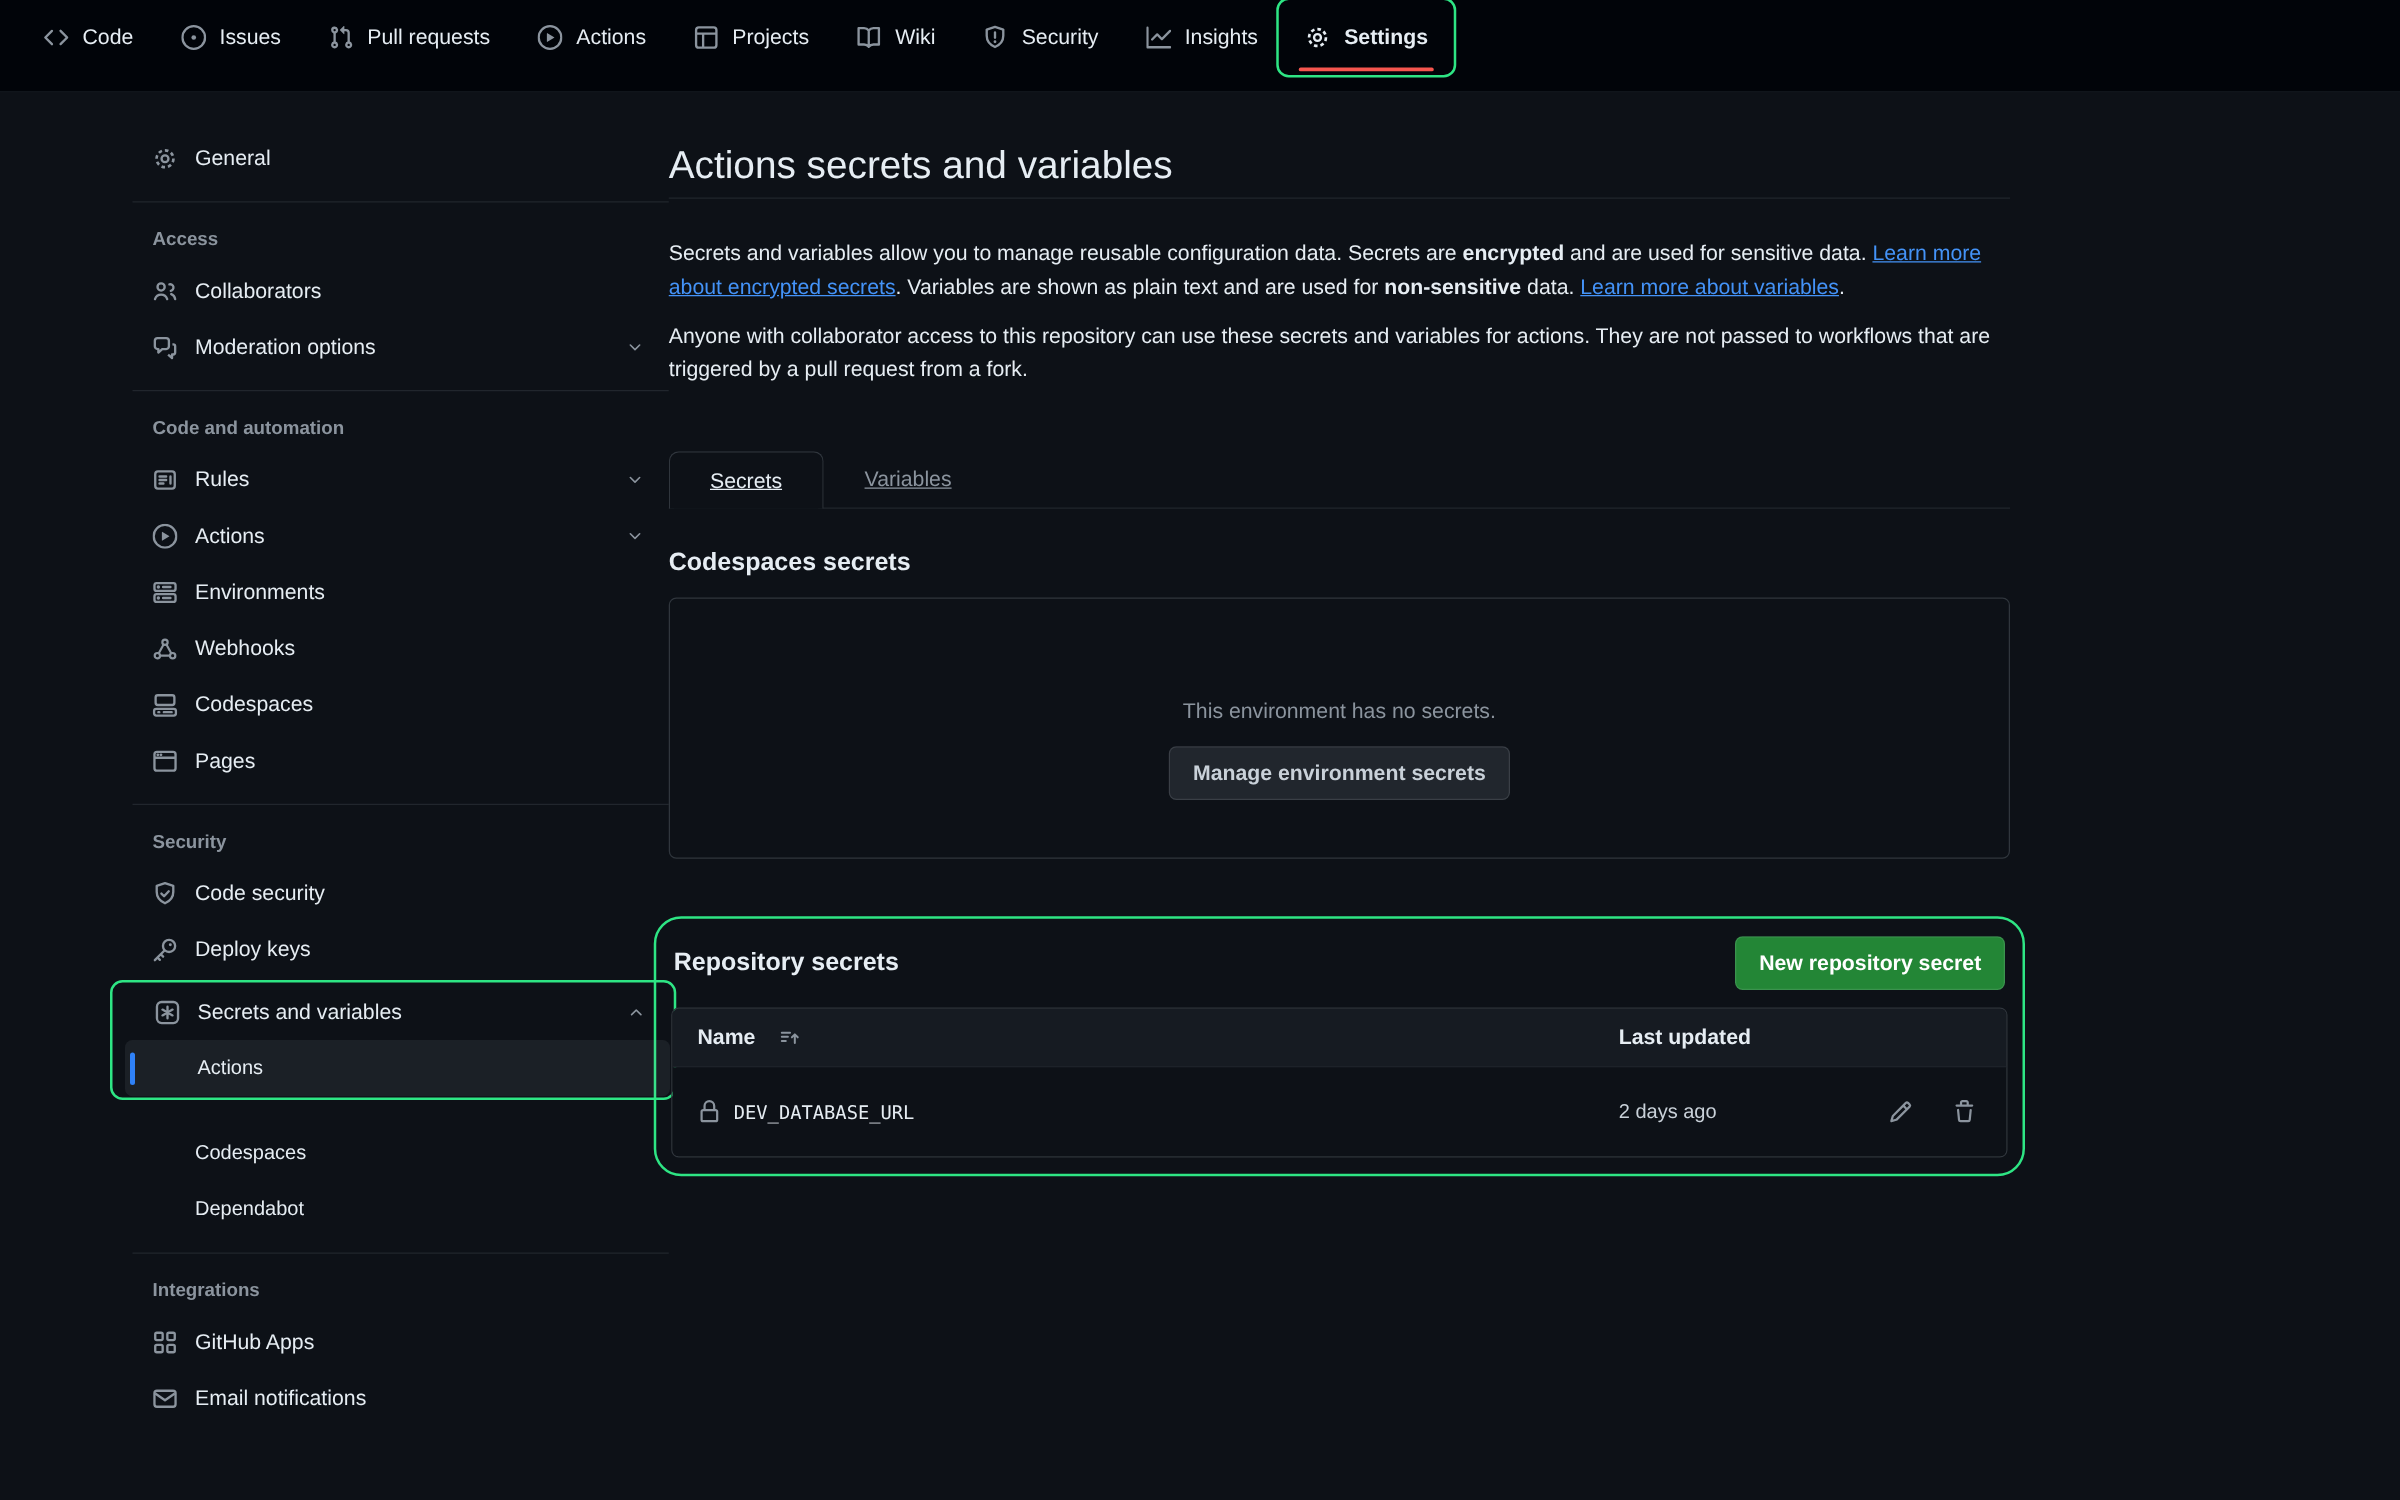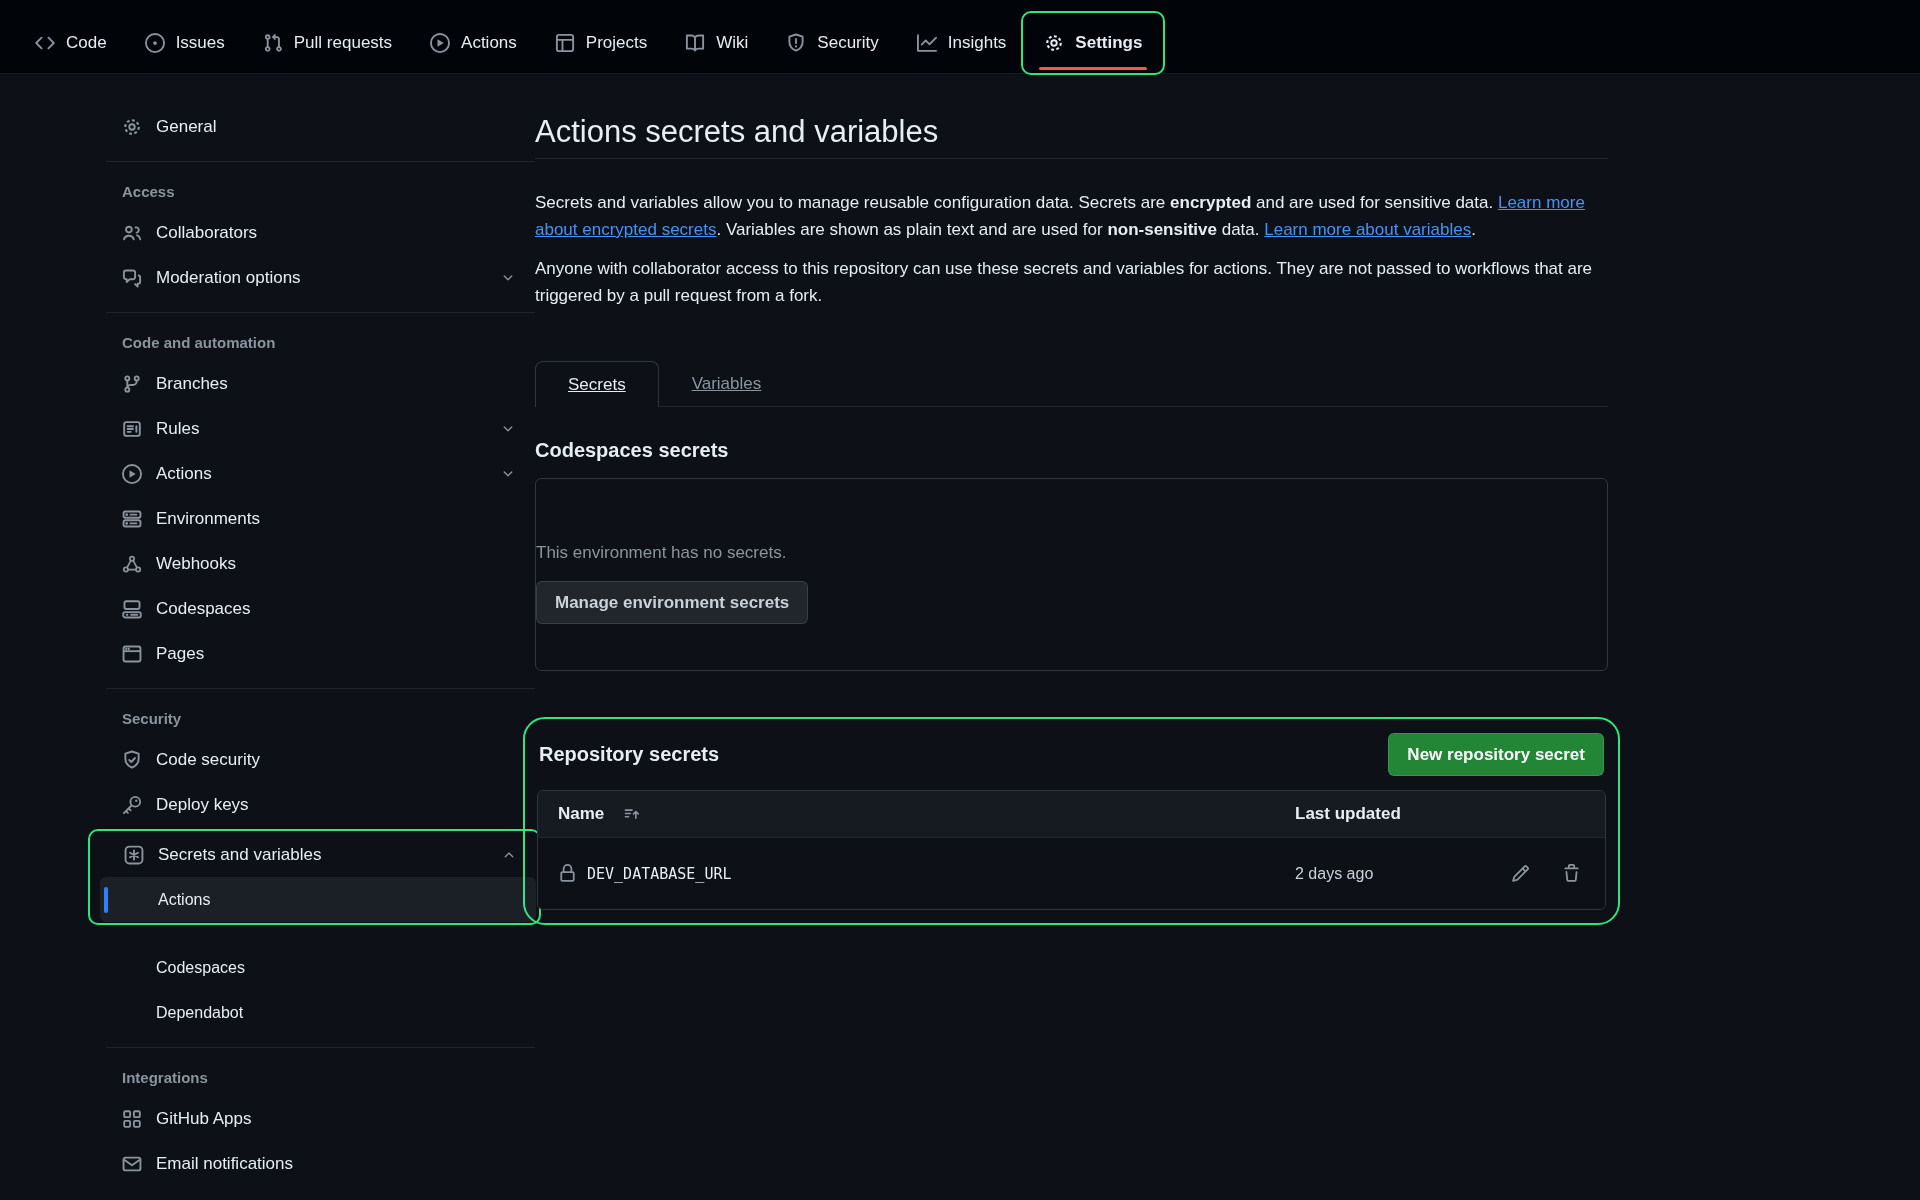--- a/index.html
+++ b/index.html
@@ -27,21 +27,21 @@
     font-family:"Liberation Sans",sans-serif;
   }
   .icon{display:inline-flex;align-items:center;justify-content:center;flex-shrink:0}
 
   
   header{
     height:74px;background:var(--bg-header);
     display:flex;align-items:center;padding:0 0 0 16px;
     border-bottom:1px solid #161b22;
   }
-  #top-nav{display:flex;align-items:flex-end;height:100%}
+  #top-nav{display:flex;align-items:flex-start;height:100%}
   .nav-item{
     position:relative;height:60px;display:flex;align-items:center;gap:11px;
     padding:0 19px;font-size:17px;color:var(--fg);cursor:pointer;border-radius:8px;
     white-space:nowrap;
   }
   .nav-item .icon{color:var(--fg-muted)}
   .nav-item.active{font-weight:700}
   .nav-item.active .icon{color:var(--fg)}
   .nav-item.active::after{
     content:"";position:absolute;left:14px;right:14px;bottom:3px;height:3px;
@@ -98,22 +98,22 @@
     border:1px solid transparent;border-bottom:none;color:var(--fg-muted);cursor:pointer;text-decoration:underline;
   }
   .tab.active{
     color:var(--fg);background:var(--bg);border-color:var(--border);
     border-radius:8px 8px 0 0;margin-bottom:-1px;
   }
 
   h3.section-heading{margin:32px 0 0;font-size:20px;font-weight:700;color:var(--fg)}
   .env-box{
     margin-top:16px;border:1px solid var(--border);border-radius:6px;
-    display:flex;flex-direction:column;align-items:flex-start;
-    padding:64px 0 46px;gap:18px;
+    display:flex;flex-direction:column;align-items:center;
+    padding:80px 0 46px;gap:18px;
   }
   .env-empty{font-size:17px;color:var(--fg-muted)}
   .btn{
     font-family:inherit;font-size:17px;font-weight:700;border-radius:6px;
     padding:10px 18px;cursor:pointer;line-height:21px;
   }
   .btn-secondary{background:var(--btn-bg);border:1px solid var(--btn-border);color:var(--fg-soft)}
   .btn-green{background:var(--green-btn);border:1px solid var(--btn-border);color:#ffffff}
 
   .repo-annotation{
@@ -257,31 +257,20 @@
         </span>
         <span>Moderation options</span>
         <span class="icon sb-chevron">
           <svg width="14" height="14" viewBox="0 0 16 16" fill="currentColor">
             <path d="M12.78 5.22a.75.75 0 010 1.06l-4.25 4.25a.75.75 0 01-1.06 0L3.22 6.28a.75.75 0 111.06-1.06L8 8.94l3.72-3.72a.75.75 0 011.06 0z"></path>
           </svg>
         </span>
       </div>
       <div class="sb-divider"></div>
       <div class="sb-section">Code and automation</div>
-      <div class="sb-item">
-        <span class="icon sb-icon">
-          <svg width="20" height="20" viewBox="0 0 16 16" fill="currentColor">
-            <circle cx="4.25" cy="3.5" r="1.6" fill="none" stroke="currentColor" stroke-width="1.5"></circle>
-            <circle cx="4.25" cy="12.5" r="1.6" fill="none" stroke="currentColor" stroke-width="1.5"></circle>
-            <circle cx="11.75" cy="3.5" r="1.6" fill="none" stroke="currentColor" stroke-width="1.5"></circle>
-            <path d="M4.25 5.1v5.8M11.75 5.1v.65a3 3 0 01-3 3H7.25a3 3 0 00-3 2.1" fill="none" stroke="currentColor" stroke-width="1.5"></path>
-          </svg>
-        </span>
-        <span>Branches</span>
-      </div>
       <div class="sb-item">
         <span class="icon sb-icon">
           <svg width="20" height="20" viewBox="0 0 16 16" fill="currentColor">
             <rect x="1.75" y="2.5" width="12.5" height="11" rx="1.75" fill="none" stroke="currentColor" stroke-width="1.5"></rect>
             <path d="M4.5 5.75h4.25M4.5 8h4.25M4.5 10.25h2.5M11.5 5.75v4.5" fill="none" stroke="currentColor" stroke-width="1.5" stroke-linecap="round"></path>
           </svg>
         </span>
         <span>Rules</span>
         <span class="icon sb-chevron">
           <svg width="14" height="14" viewBox="0 0 16 16" fill="currentColor">

